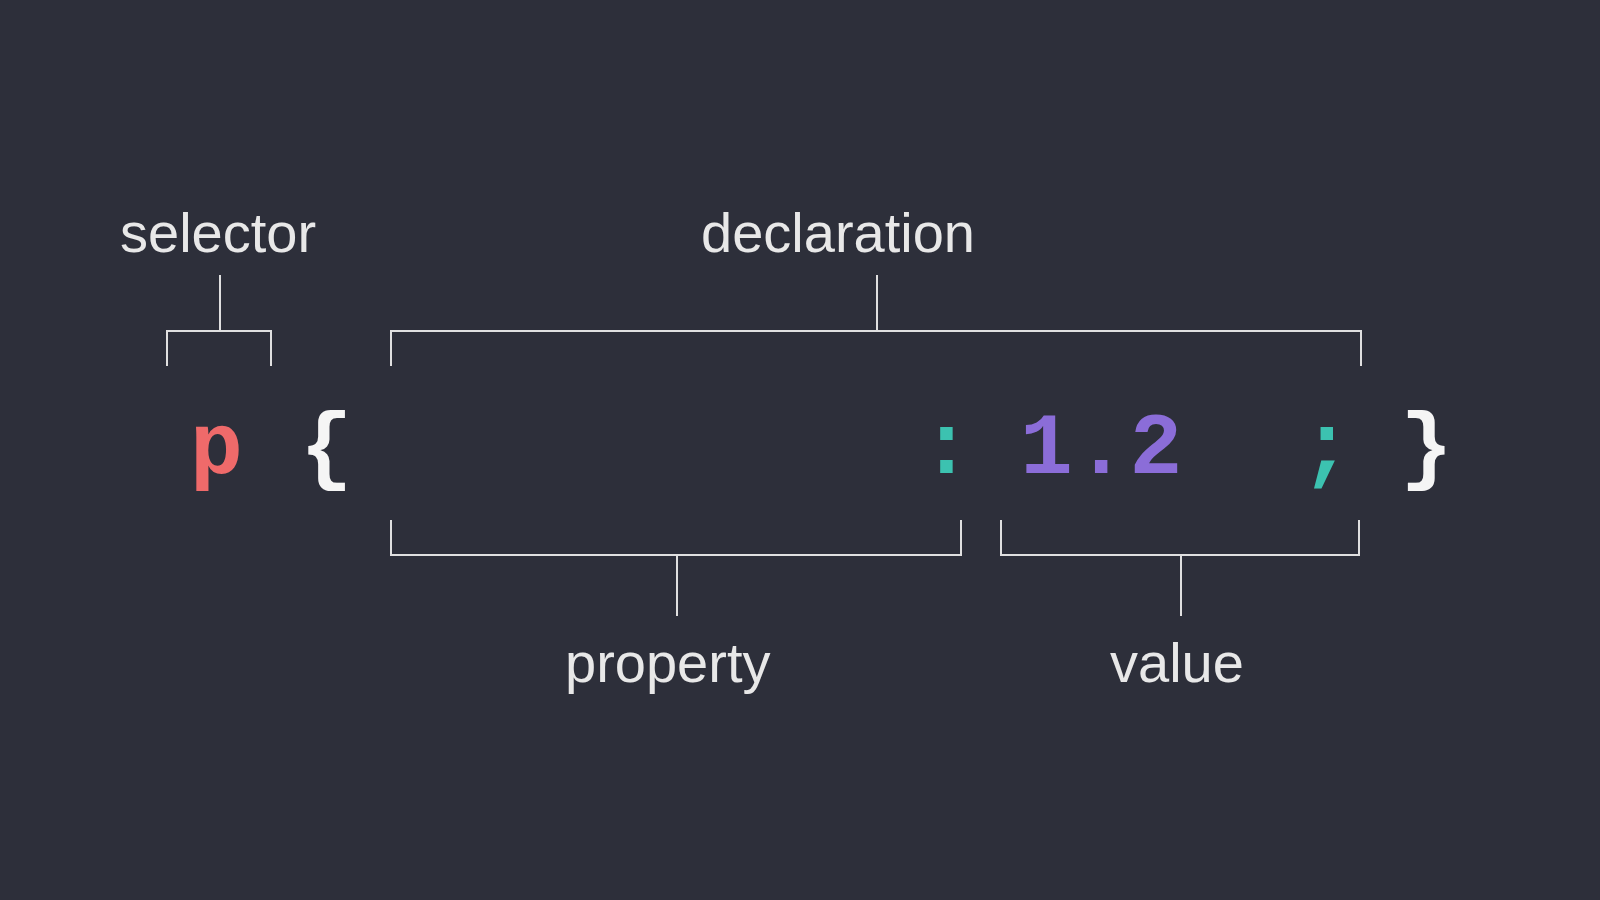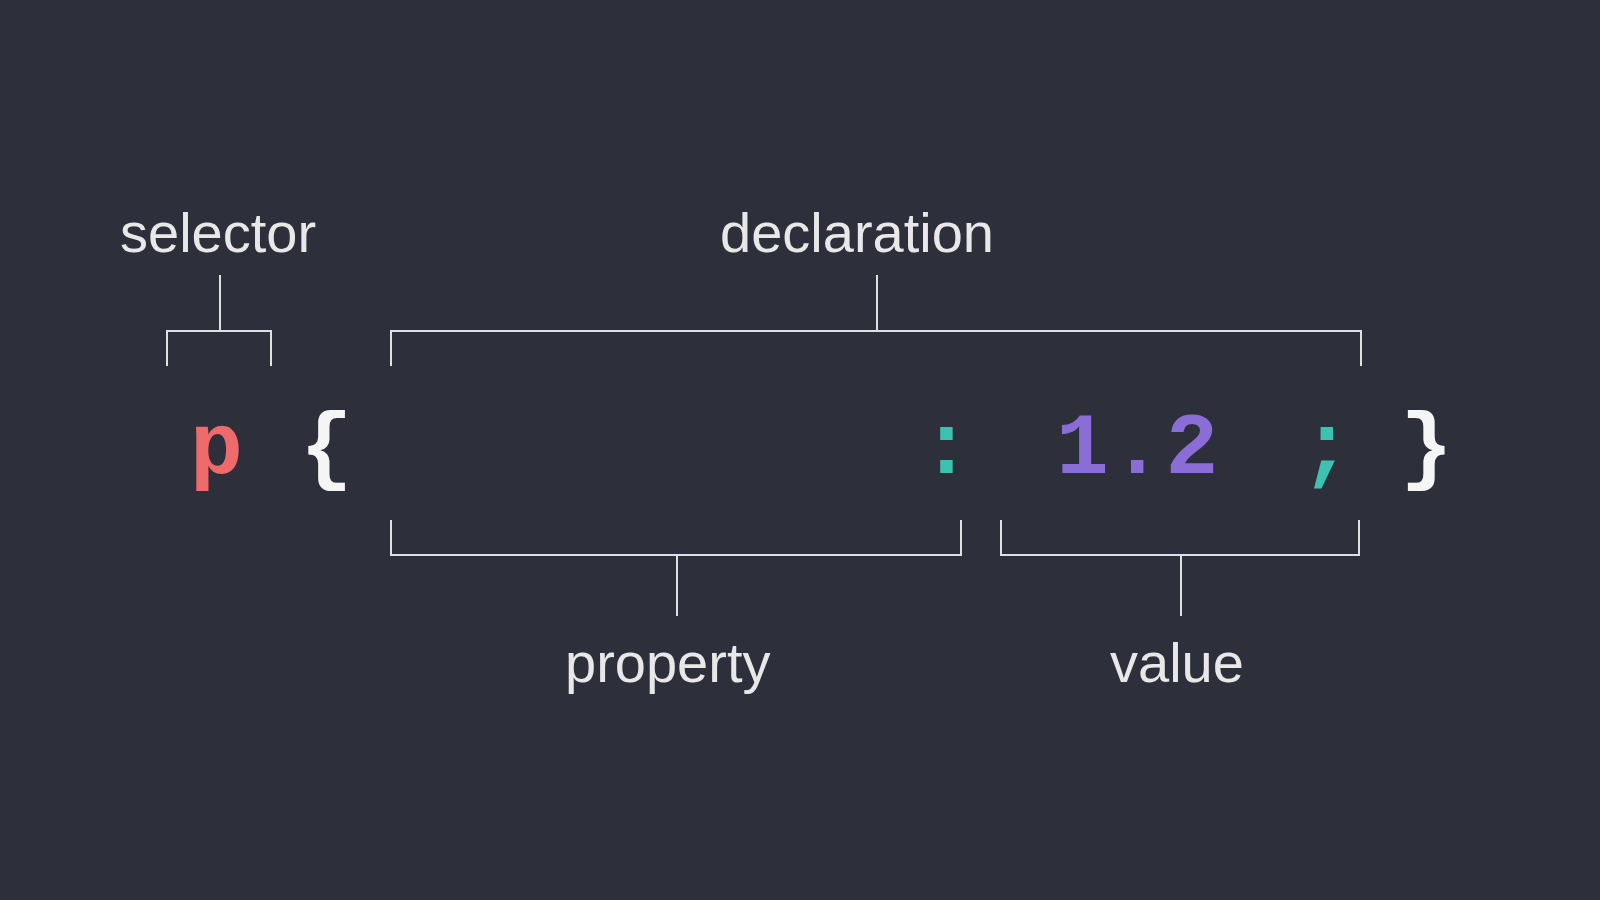--- a/index.html
+++ b/index.html
@@ -62,36 +62,36 @@
       background: #e0e0e0;
     }
   </style>
 </head>
 <body>
 
 <div class="stage">
 
   <div class="label" style="left:120px; top:200px;">selector</div>
 
-  <div class="label" style="left:720px; top:200px;">declaration</div>
+  <div class="label" style="left:701px; top:200px;">declaration</div>
 
   <div class="stem" style="left:219px; top:275px; height:55px;"></div>
   <div class="bracket-top" style="left:166px; top:330px; width:106px;"></div>
 
   <div class="stem" style="left:876px; top:275px; height:55px;"></div>
   <div class="bracket-top" style="left:390px; top:330px; width:972px;"></div>
 
   <span class="code c-selector" style="left:190px; top:400px;">p</span>
 
   <span class="code c-brace" style="left:300px; top:400px;">{</span>
 
 
   <span class="code c-colon" style="left:920px; top:400px;">:</span>
 
-  <span class="code c-number" style="left:1056px; top:400px;">1.2</span>
+  <span class="code c-number" style="left:1020px; top:400px;">1.2</span>
 
 
   <span class="code c-semi" style="left:1300px; top:400px;">;</span>
 
   <span class="code c-brace" style="left:1400px; top:400px;">}</span>
 
   <div class="bracket-bottom" style="left:390px; top:520px; width:572px;"></div>
   <div class="stem" style="left:676px; top:556px; height:60px;"></div>
 
   <div class="bracket-bottom" style="left:1000px; top:520px; width:360px;"></div>

